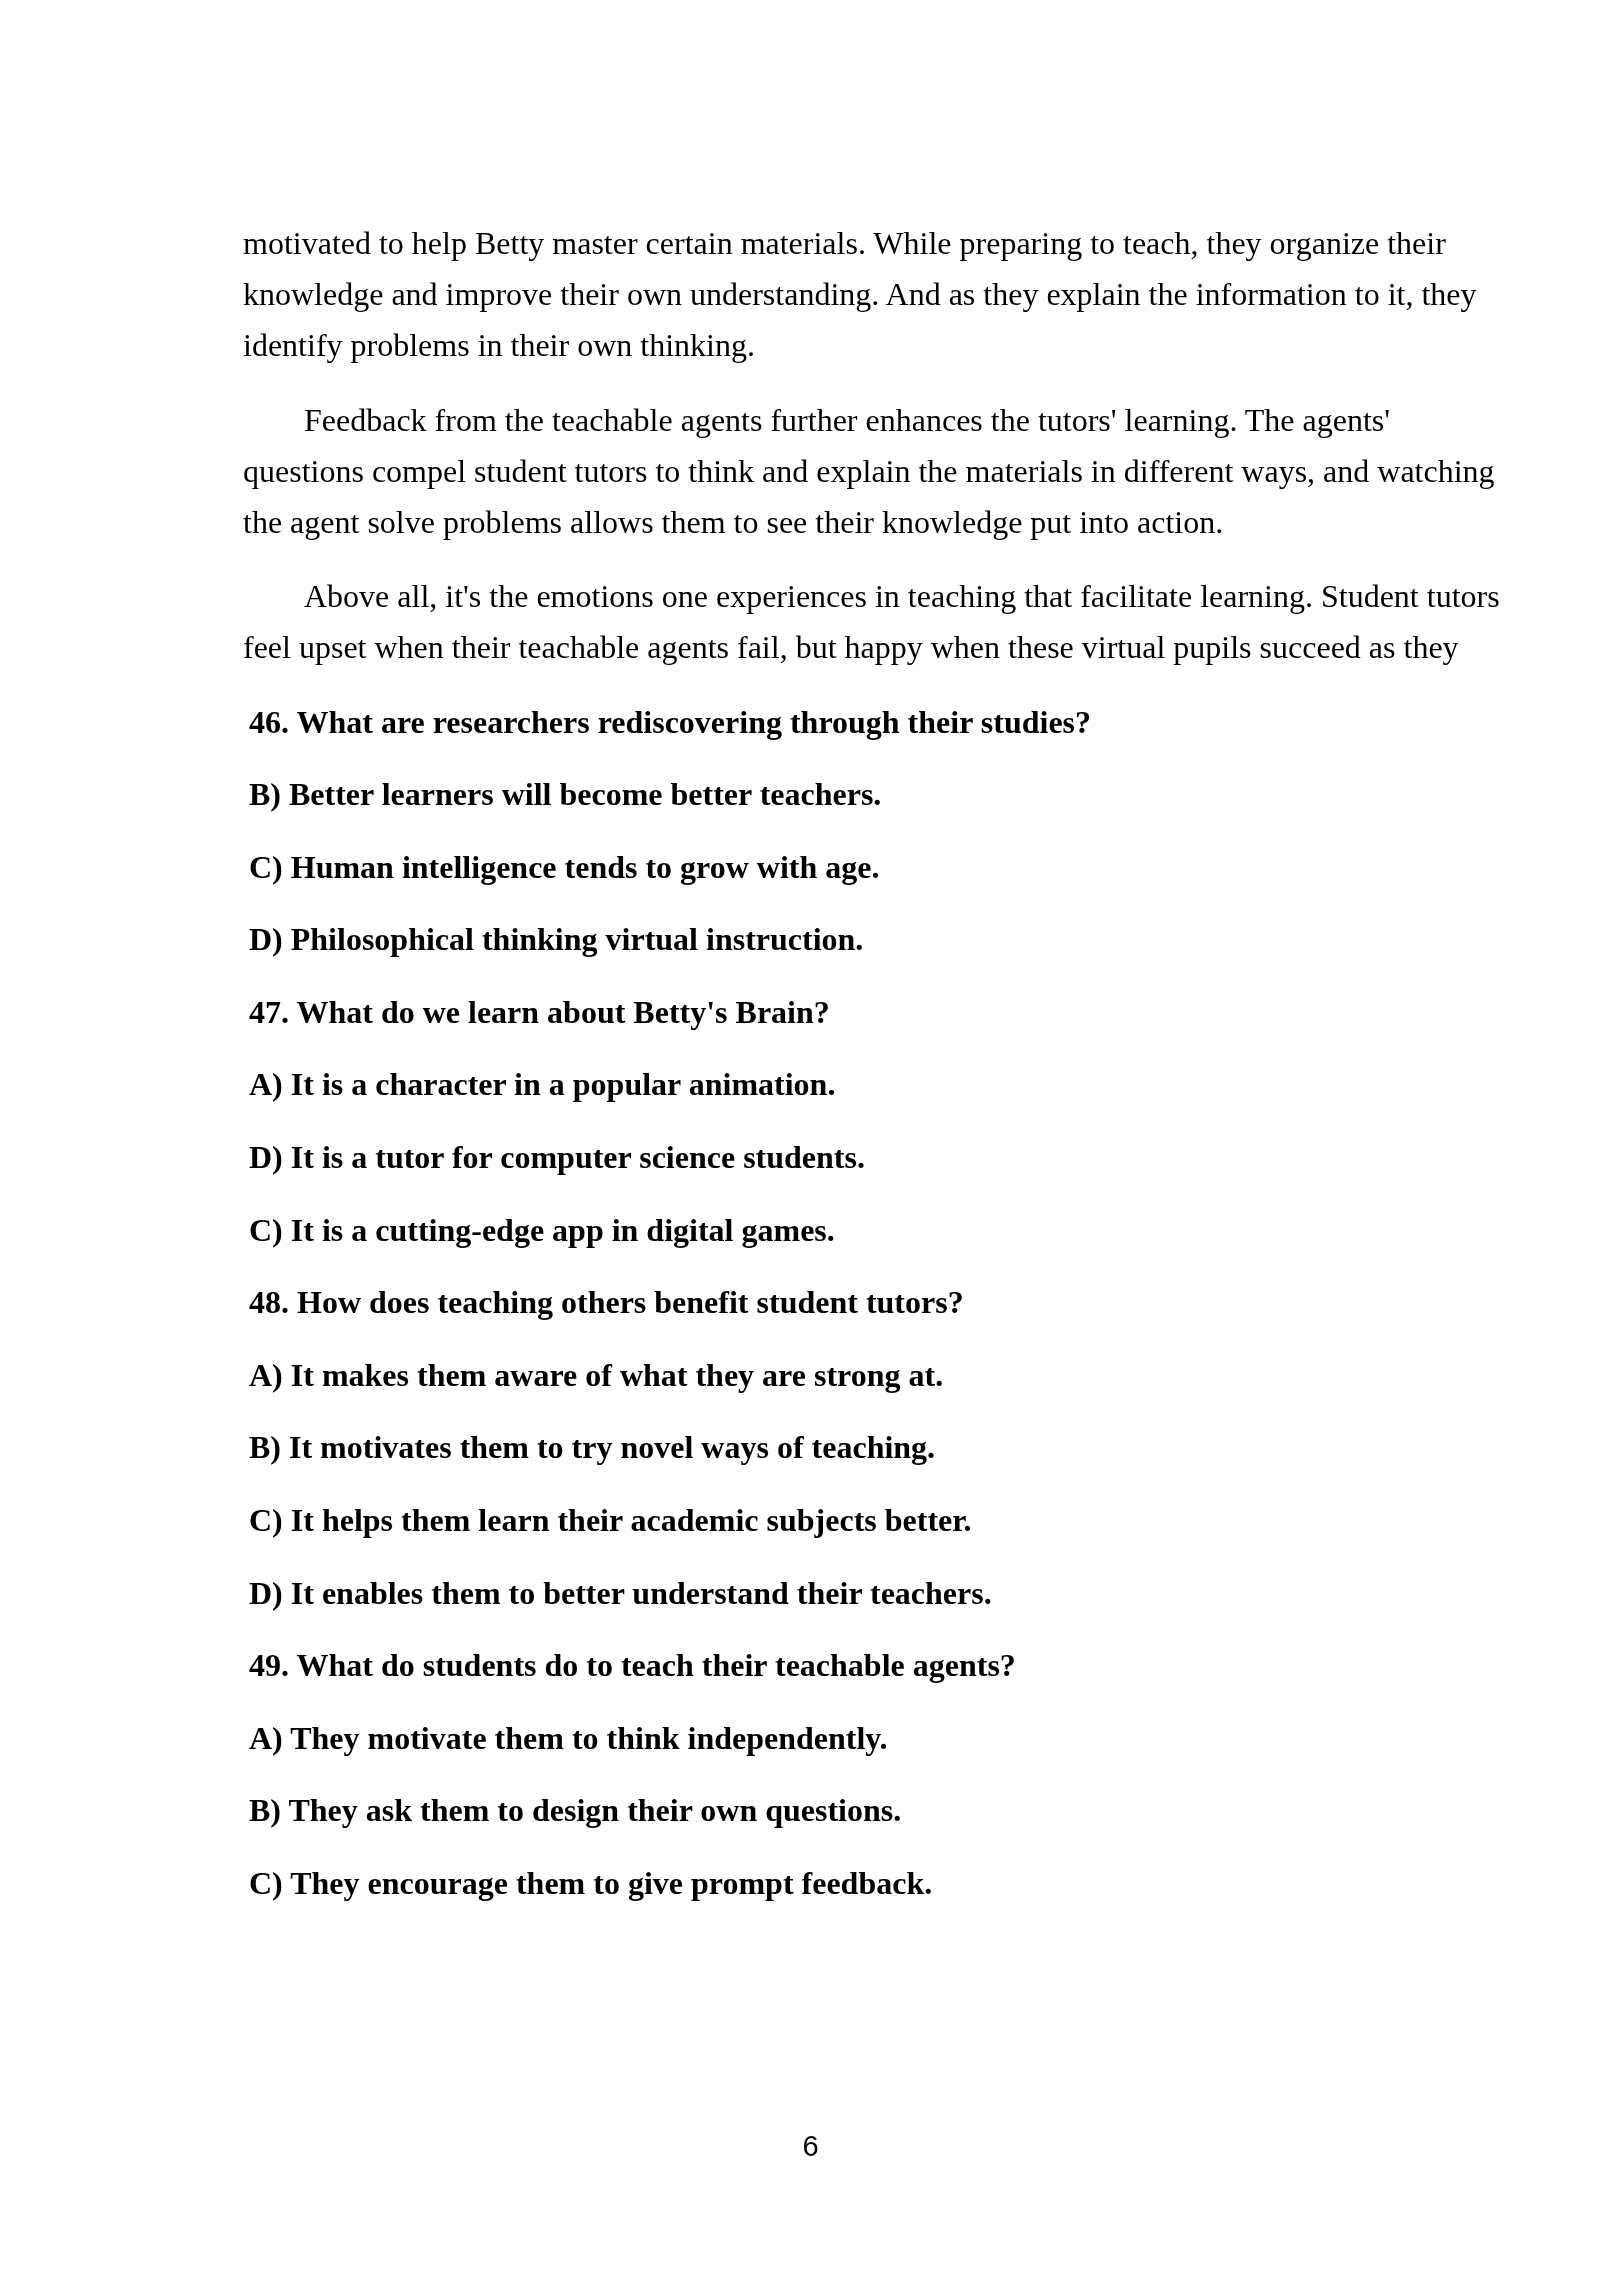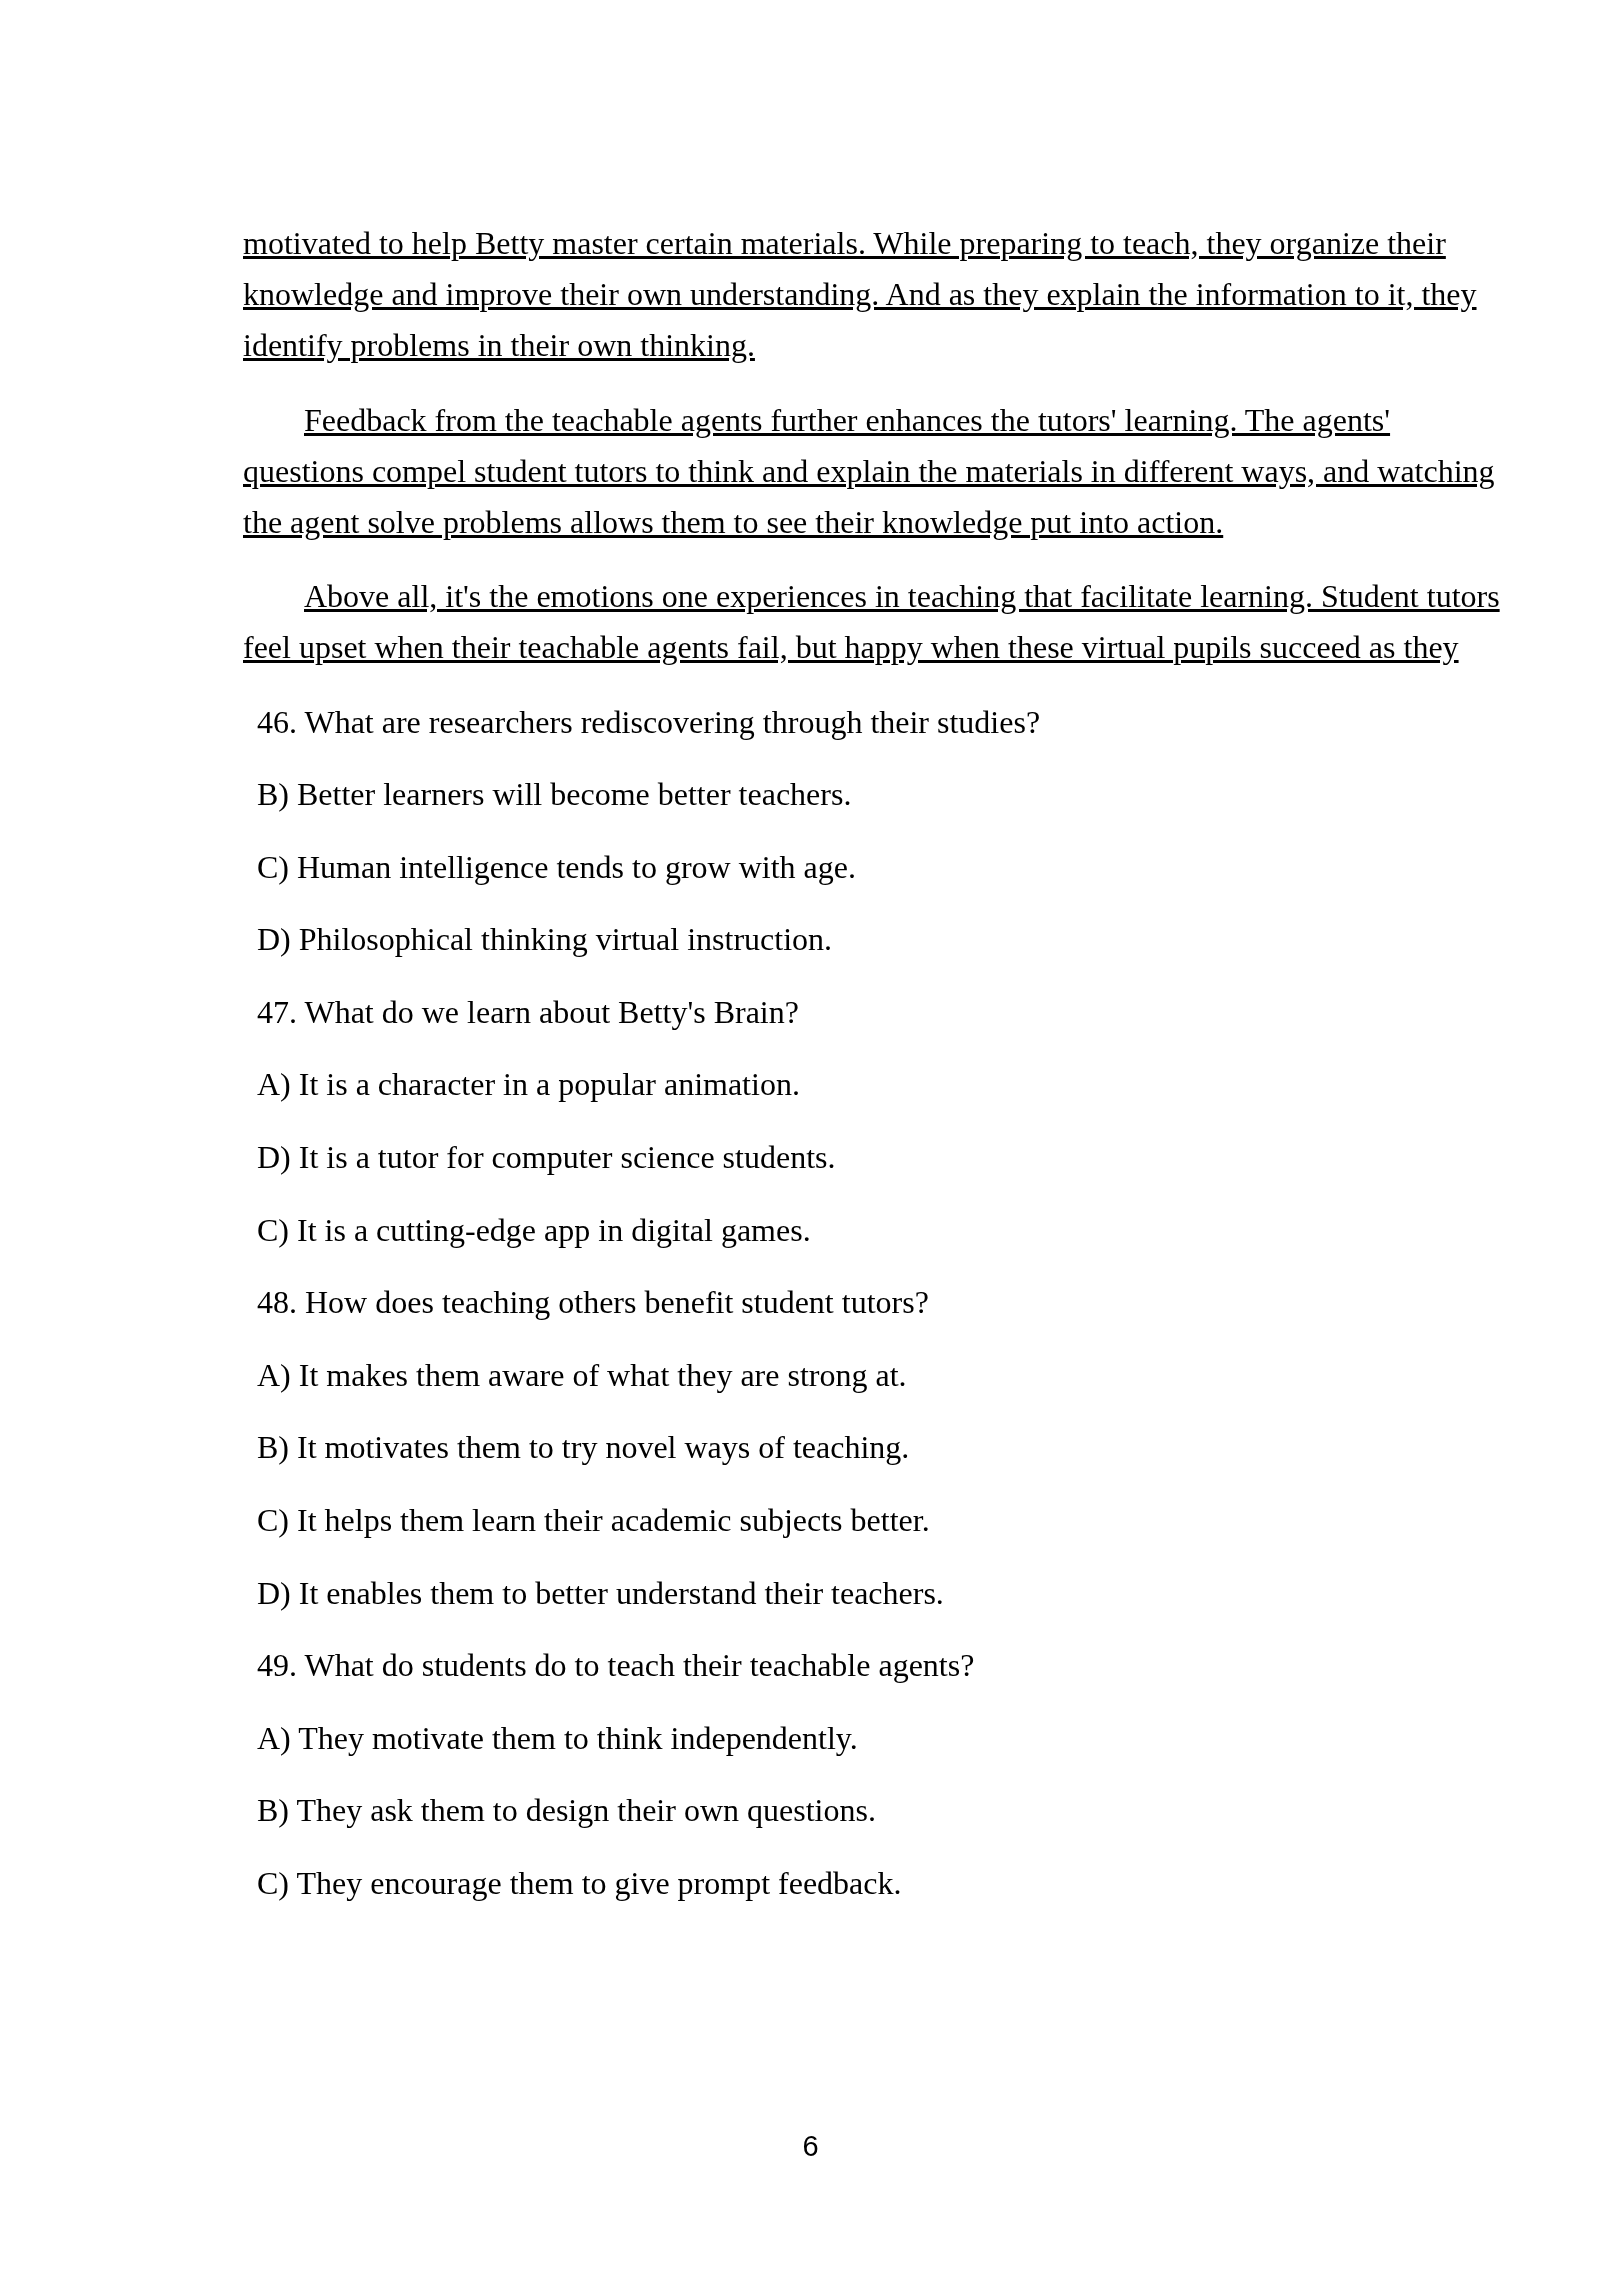--- a/index.html
+++ b/index.html
@@ -20,30 +20,30 @@
     position: absolute;
     left: 243px;
     top: 218px;
     width: 1141px;
     font-size: 32px;
     line-height: 51px;
     text-align: left;
   }
   .para {
     margin: 0 0 23.5px 0;
-    text-decoration: underline;
   }
   .line {
     white-space: nowrap;
   }
   .line.indent {
     padding-left: 61px;
   }
   .qa {
-    margin: 14px;
+    margin: 6px;
+    font-weight: bold;
   }
   .qline {
     line-height: 51px;
     margin: 0 0 21.6px 0;
     white-space: nowrap;
   }
   .footer {
     position: absolute;
     left: 0;
     top: 2129px;

